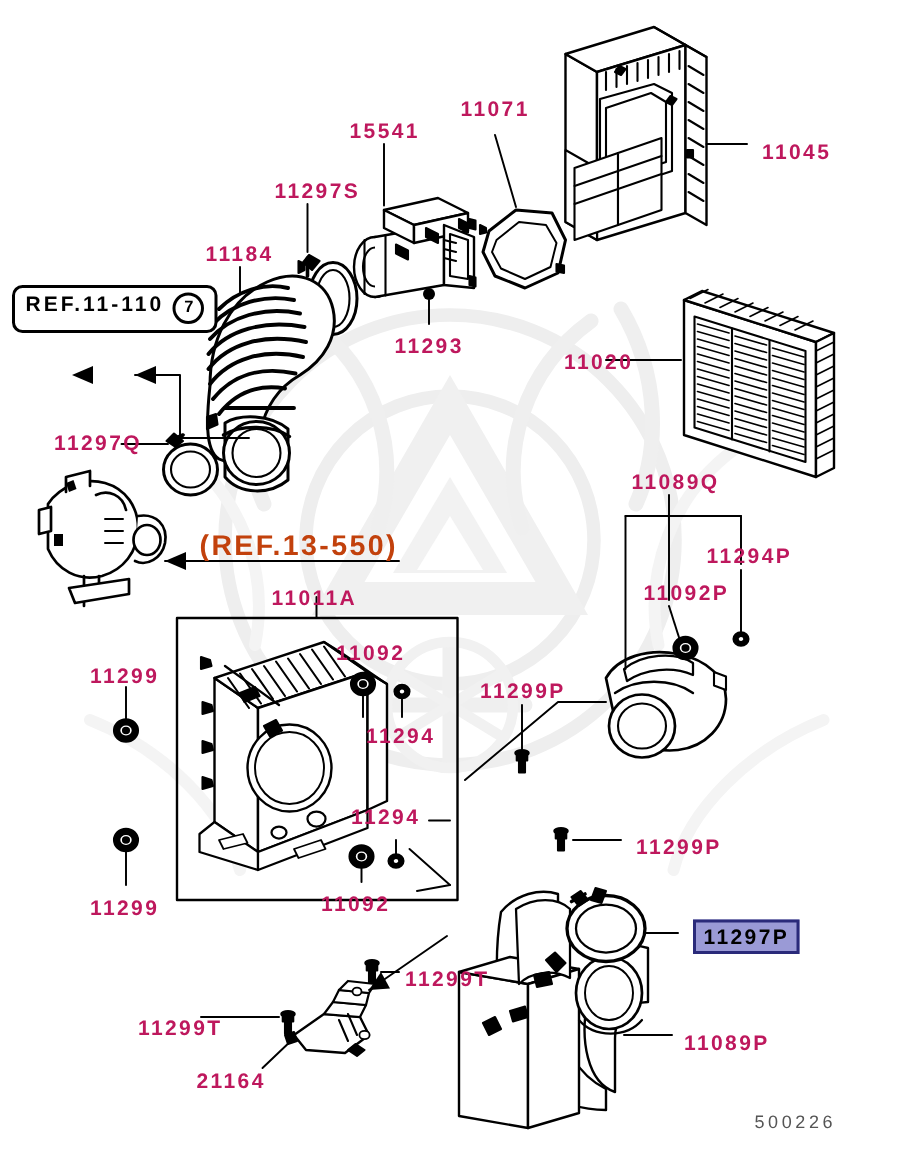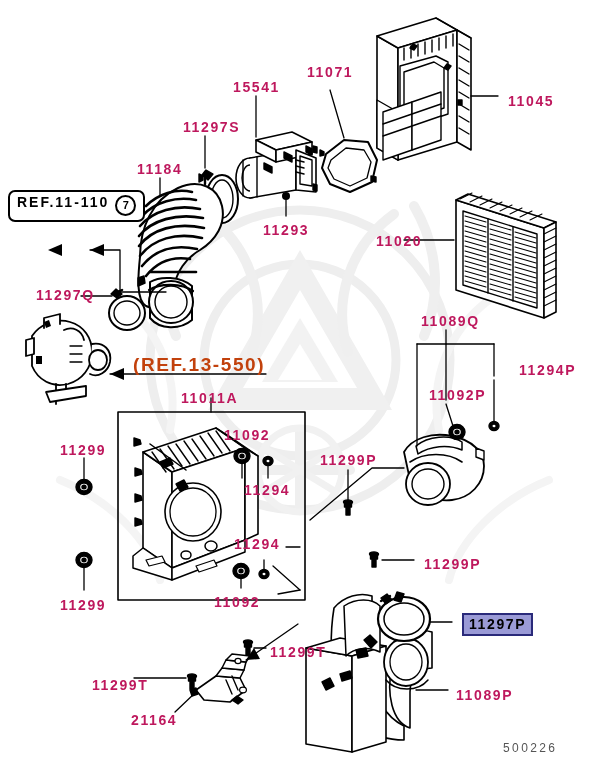--- a/index.html
+++ b/index.html
@@ -461,21 +461,21 @@
 
     <div class="lbl" style="left:183px; top:120px;">11297S</div>
     <div class="lbl" style="left:233px; top:80px;">15541</div>
     <div class="lbl" style="left:307px; top:65px;">11071</div>
     <div class="lbl" style="left:508px; top:94px;">11045</div>
     <div class="lbl" style="left:263px; top:223px;">11293</div>
     <div class="lbl" style="left:137px; top:162px;">11184</div>
     <div class="lbl" style="left:36px; top:288px;">11297Q</div>
     <div class="lbl" style="left:376px; top:234px;">11020</div>
     <div class="lbl" style="left:421px; top:314px;">11089Q</div>
-    <div class="lbl" style="left:471px; top:363px;margin-left:48px;">11294P</div>
+    <div class="lbl" style="left:471px; top:363px;">11294P</div>
     <div class="lbl" style="left:429px; top:388px;">11092P</div>
 
     <div class="lbl" style="left:60px; top:443px;">11299</div>
     <div class="lbl" style="left:60px; top:598px;">11299</div>
 
     <div class="lbl" style="left:224px; top:428px;">11092</div>
     <div class="lbl" style="left:244px; top:483px;">11294</div>
     <div class="lbl" style="left:234px; top:537px;">11294</div>
     <div class="lbl" style="left:214px; top:595px;">11092</div>
 

